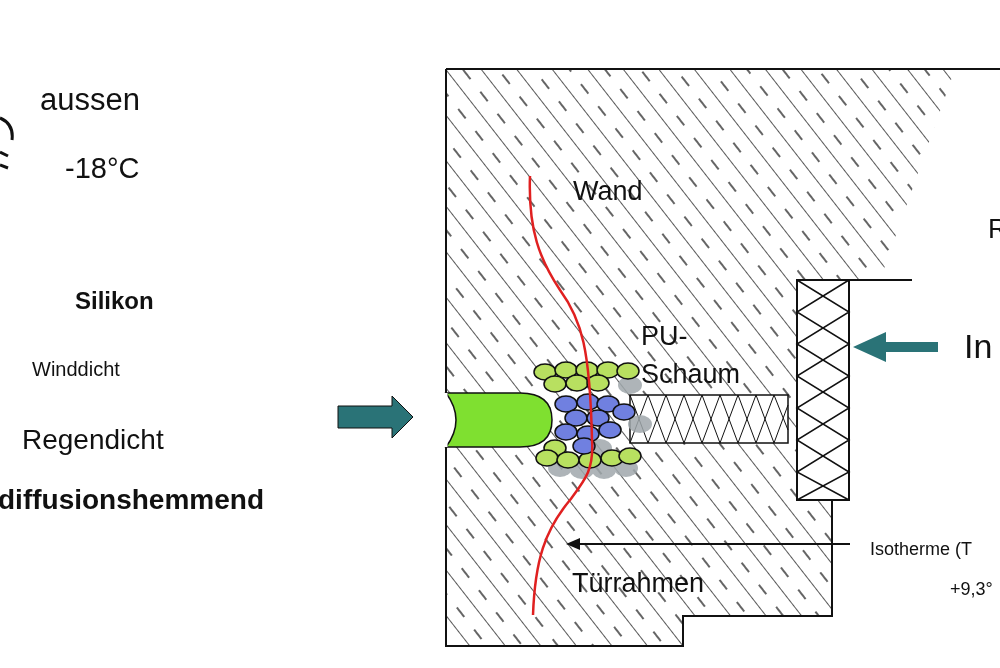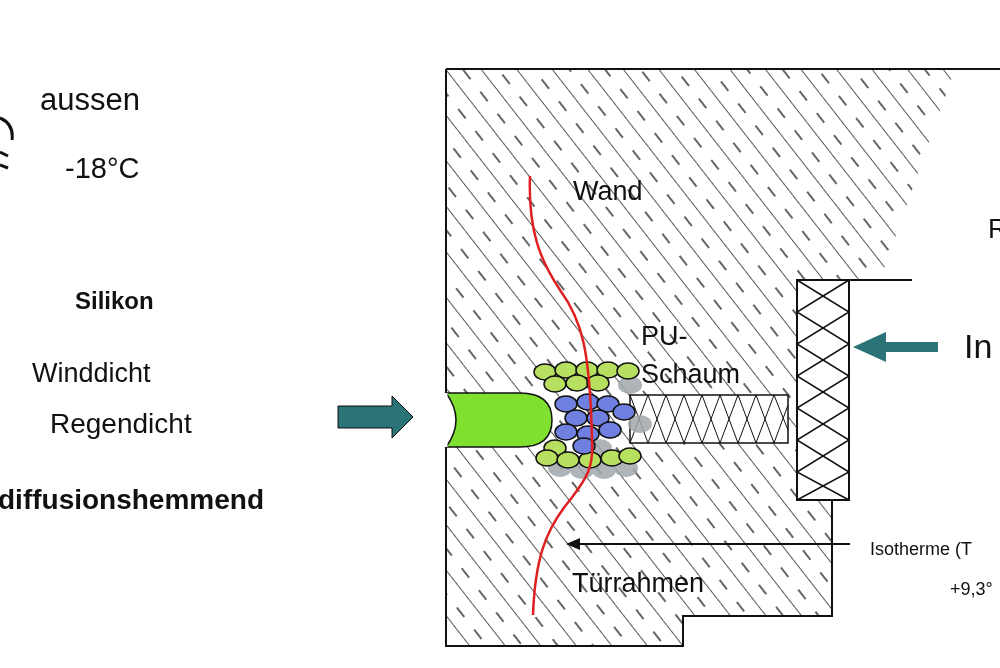--- a/index.html
+++ b/index.html
@@ -1,22 +1,22 @@
 <!DOCTYPE html>
 <html><head>
 <meta charset="utf-8">
 <style>
   html,body{margin:0;padding:0;background:#fff;}
   body{width:1000px;height:668px;position:relative;overflow:hidden;font-family:"Liberation Sans",sans-serif;color:#111;}
   .t{position:absolute;white-space:nowrap;}
   #aussen{left:40px;top:82px;font-size:31px;}
   #temp{left:65px;top:152px;font-size:29px;}
   #silikon{left:52px;top:287px;font-size:24px;font-weight:bold;margin-left:23px;}
-  #wind{left:32px;top:358px;font-size:27px;}
-  #regen{left:22px;top:408px;font-size:28px;margin-left:28px;}
+  #wind{left:32px;top:358px;font-size:20px;}
+  #regen{left:22px;top:424px;font-size:28px;}
   #diff{left:-2px;top:484px;font-size:28px;font-weight:bold;}
   svg{position:absolute;left:0;top:0;}
   .lbl{font-family:"Liberation Sans",sans-serif;fill:#111;}
 </style>
 </head>
 <body>
 
 <div class="t" id="aussen">aussen</div>
 <div class="t" id="temp">-18°C</div>
 <div class="t" id="silikon">Silikon</div>

